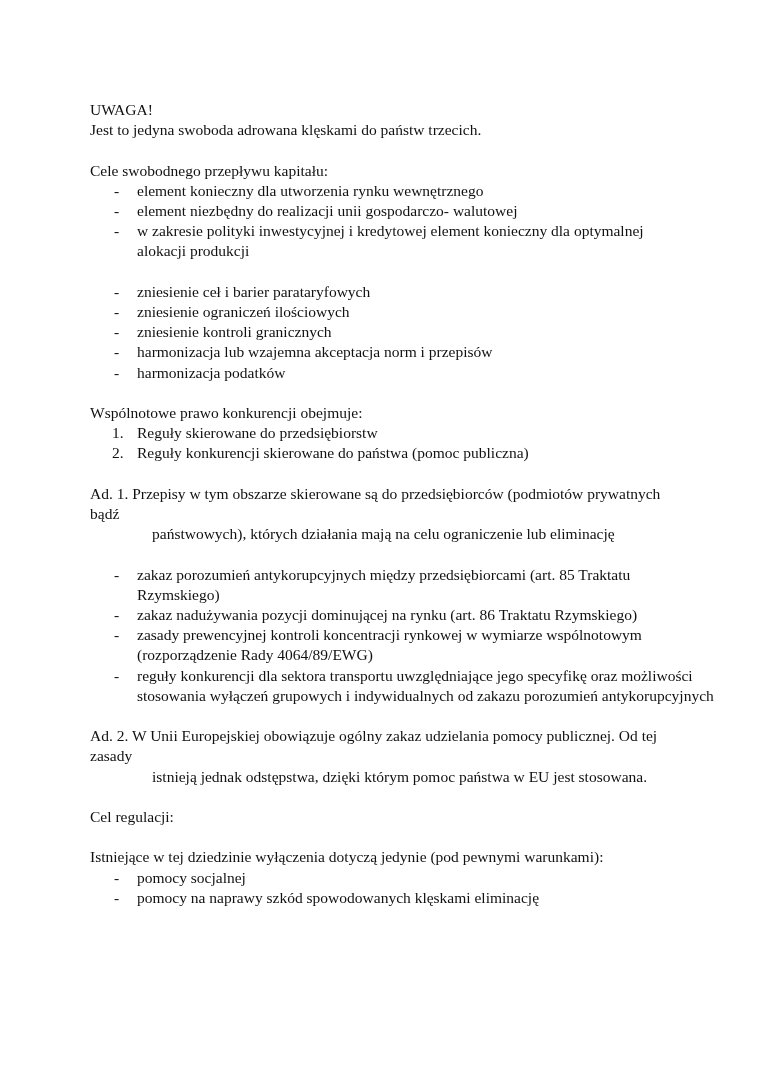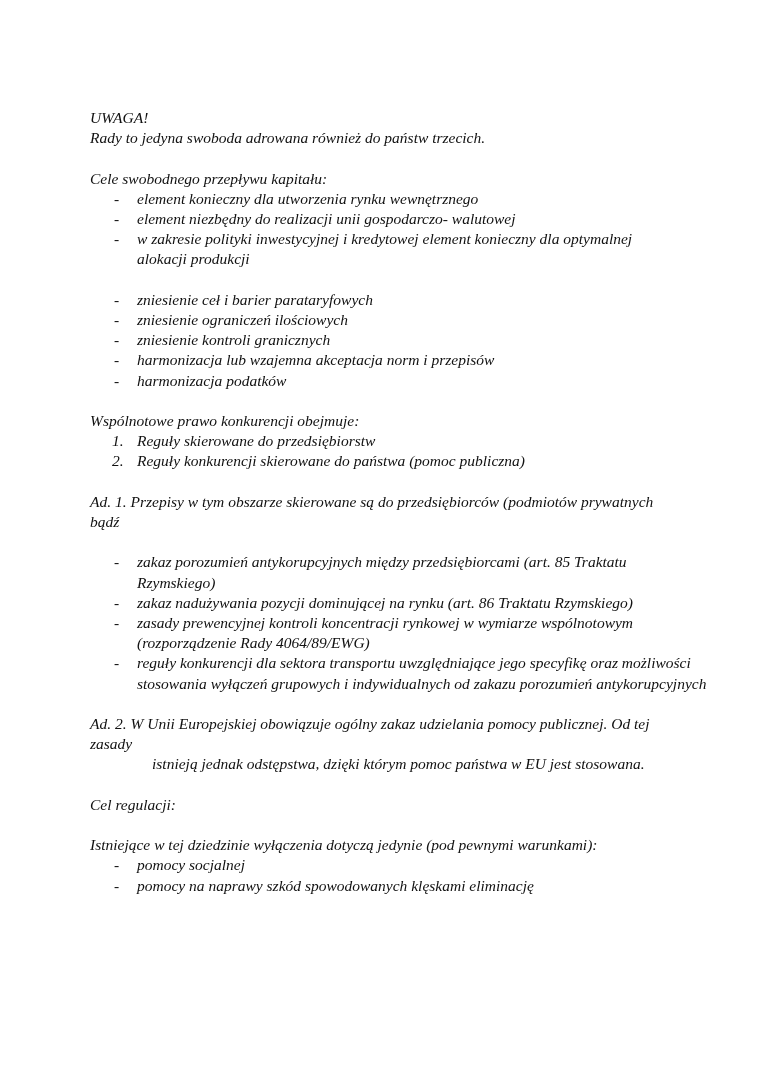--- a/index.html
+++ b/index.html
@@ -1,36 +1,36 @@
 <!DOCTYPE html>
 <html><head>
 <meta charset="utf-8">
 <style>
   html, body { margin: 0; padding: 0; background: #ffffff; }
   body {
     width: 760px; height: 1075px; position: relative; overflow: hidden;
     font-family: "Liberation Serif", "DejaVu Serif", serif;
     font-size: 15.5px; color: #111111;
   }
-  .page { position: absolute; left: 90px; top: 108px; width: 590px; font-style: italic; }
+  .page { position: absolute; left: 90px; top: 100px; width: 590px; }
   .line { line-height: 20.2px; min-height: 20.2px; white-space: nowrap; }
   .blank { height: 20.2px; }
   .li { position: relative; padding-left: 47px; line-height: 20.2px; white-space: normal; }
   .li .mark { position: absolute; left: 24px; top: 0; }
   .li.num .mark { left: 22px; }
   .li .txt { display: block; }
   .indent { padding-left: 62px; }
 </style>
 </head>
 <body>
 
 <div class="page">
 
   <div class="line">UWAGA!</div>
-  <div class="line">Rady to jedyna swoboda adrowana również do państw trzecich.</div>
+  <div class="line">Jest to jedyna swoboda adrowana klęskami do państw trzecich.</div>
   <div class="blank"></div>
 
   <div class="line">Cele swobodnego przepływu kapitału:</div>
   <div class="li">
       <span class="mark">-</span>
       <span class="txt">element konieczny dla utworzenia rynku wewnętrznego</span>
     </div>
   <div class="li">
       <span class="mark">-</span>
       <span class="txt">element niezbędny do realizacji unii gospodarczo- walutowej</span>
@@ -69,20 +69,21 @@
       <span class="txt">Reguły skierowane do przedsiębiorstw</span>
     </div>
   <div class="li num">
       <span class="mark">2.</span>
       <span class="txt">Reguły konkurencji skierowane do państwa  (pomoc publiczna)</span>
     </div>
   <div class="blank"></div>
 
   <div class="line">Ad. 1. Przepisy w tym obszarze skierowane są do przedsiębiorców  (podmiotów prywatnych</div>
   <div class="line">bądź</div>
+  <div class="line indent">państwowych), których działania mają na celu ograniczenie lub eliminację</div>
   <div class="blank"></div>
   <div class="li" style="width:510px">
       <span class="mark">-</span>
       <span class="txt">zakaz porozumień antykorupcyjnych między przedsiębiorcami (art. 85 Traktatu Rzymskiego)</span>
     </div>
   <div class="li" style="width:560px">
       <span class="mark">-</span>
       <span class="txt">zakaz nadużywania pozycji dominującej na rynku (art. 86 Traktatu Rzymskiego)</span>
     </div>
   <div class="li" style="width:560px">

